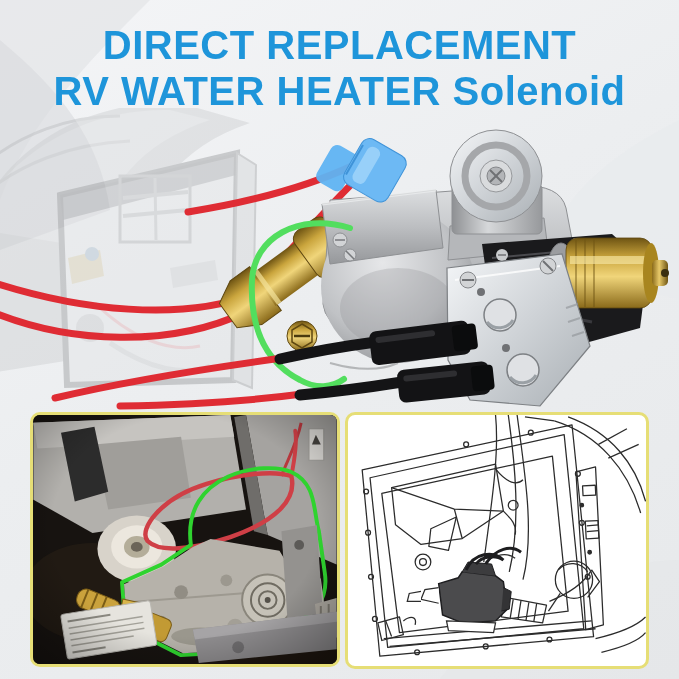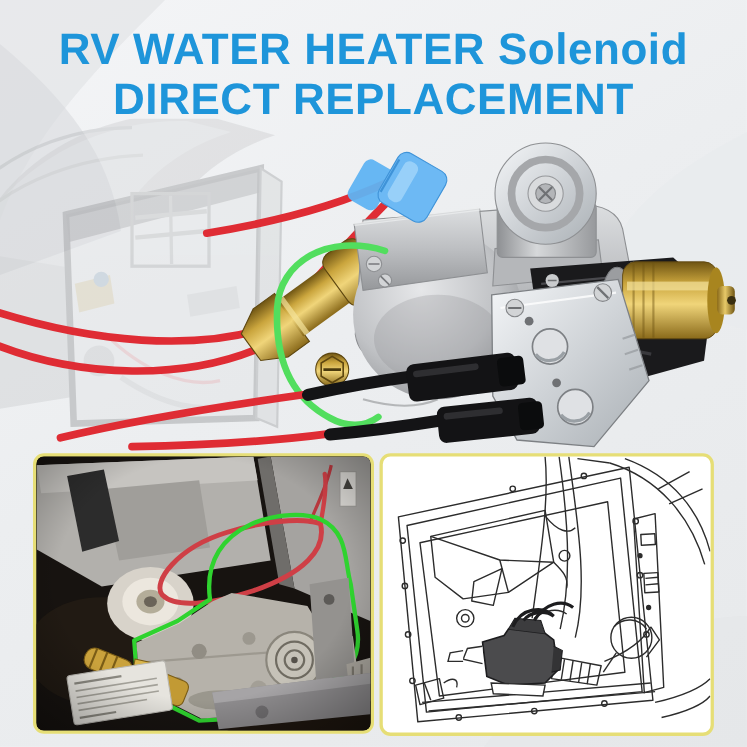--- a/index.html
+++ b/index.html
@@ -32,22 +32,22 @@
 <div class="canvas">
 
   <svg class="bg-decor" viewBox="0 0 679 679">
     <path d="M0,0 L150,0 C90,60 30,120 0,200 Z" fill="#e2e4e7" opacity="0.7"></path>
     <path d="M0,40 C60,90 100,140 110,210 L0,250 Z" fill="#d8dadd" opacity="0.6"></path>
     <path d="M679,120 C600,160 560,200 540,260 L679,300 Z" fill="#e9ebed" opacity="0.8"></path>
     <path d="M440,679 C500,600 620,560 679,560 L679,679 Z" fill="#e3e5e8" opacity="0.5"></path>
   </svg>
 
   <div class="title-wrap">
+    <div class="title-line">DIRECT REPLACEMENT</div>
     <div class="title-line">RV WATER HEATER Solenoid</div>
-    <div class="title-line">DIRECT REPLACEMENT</div>
   </div>
 
   <svg class="hero" viewBox="0 0 679 304">
     <defs>
       <linearGradient id="brassG" x1="0" y1="0" x2="0" y2="1">
         <stop offset="0" stop-color="#6e5413"></stop>
           <stop offset="0.28" stop-color="#caa53d"></stop>
         <stop offset="0.55" stop-color="#f0d57a"></stop>
           <stop offset="1" stop-color="#8a6a1a"></stop>
       </linearGradient>

